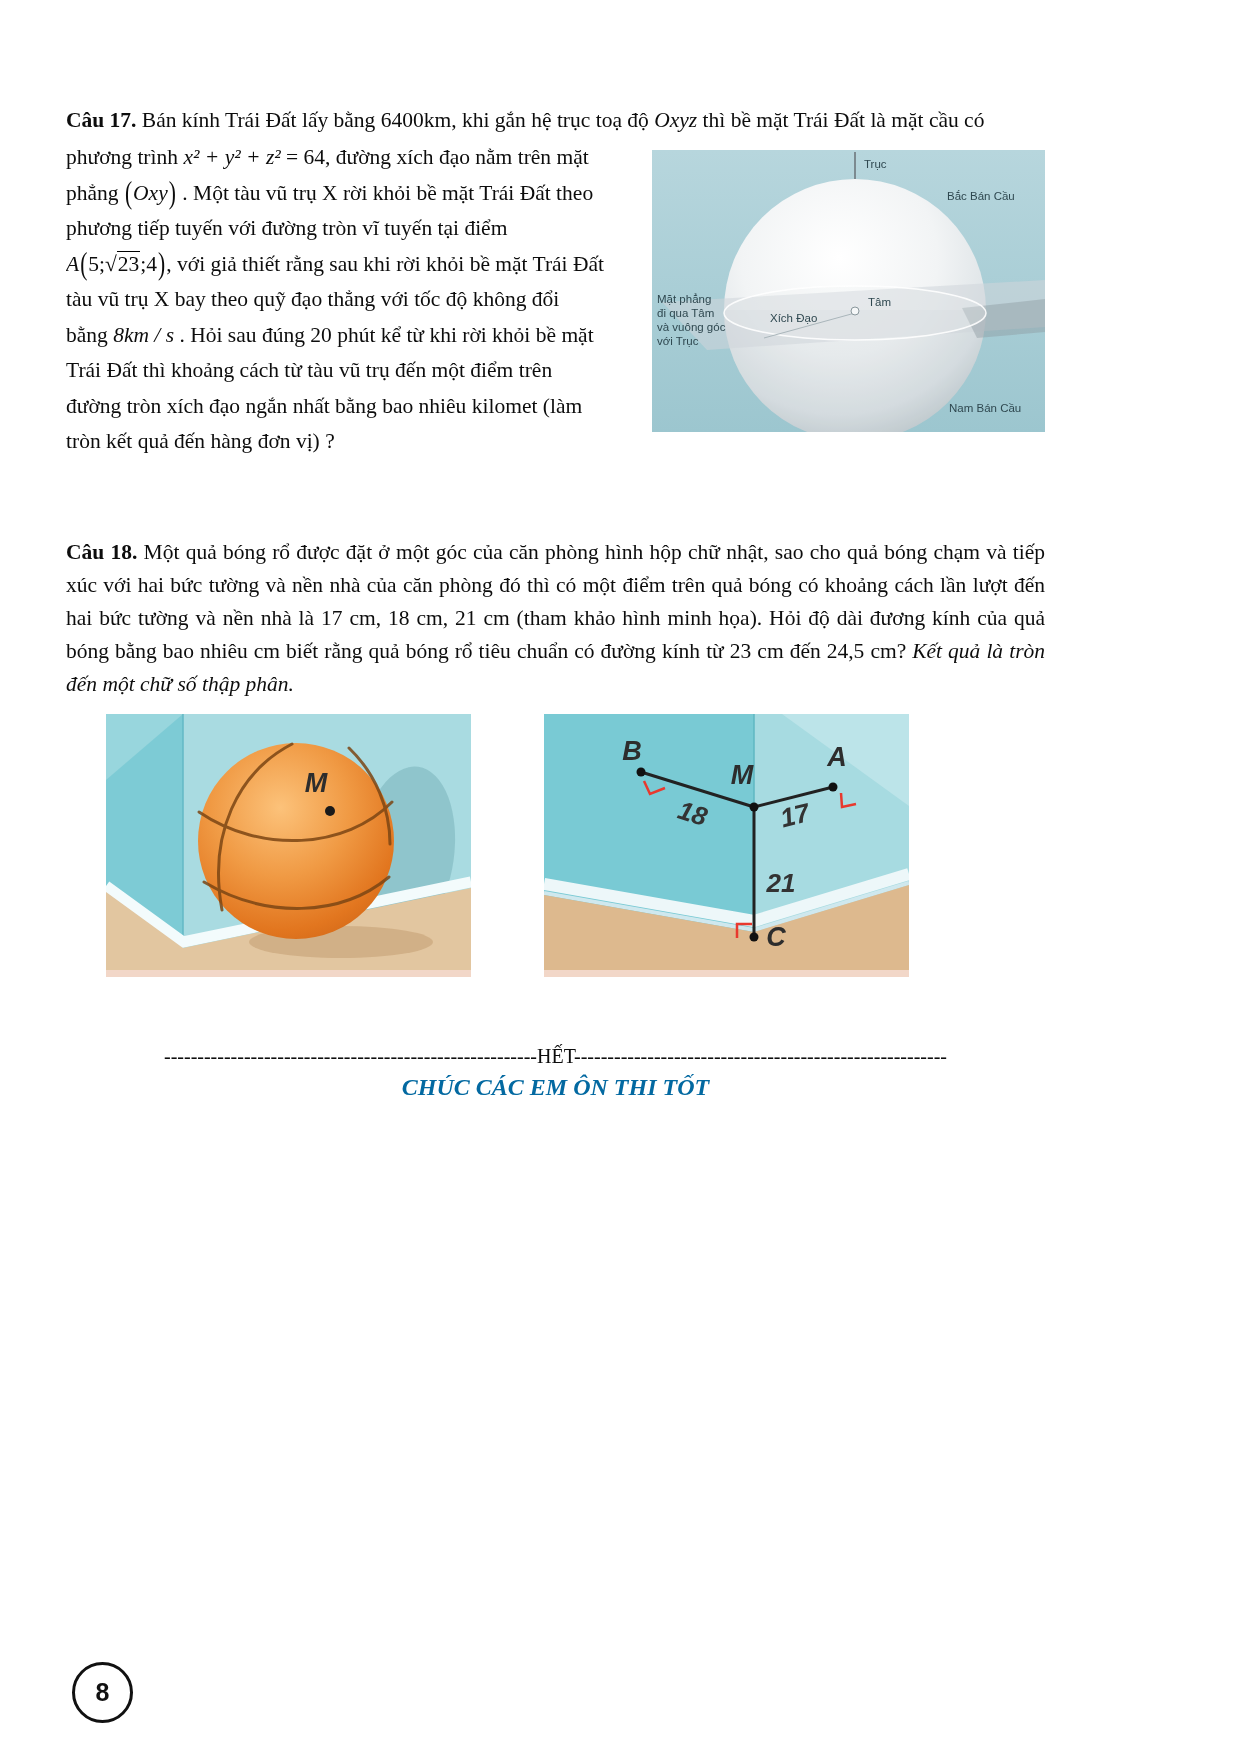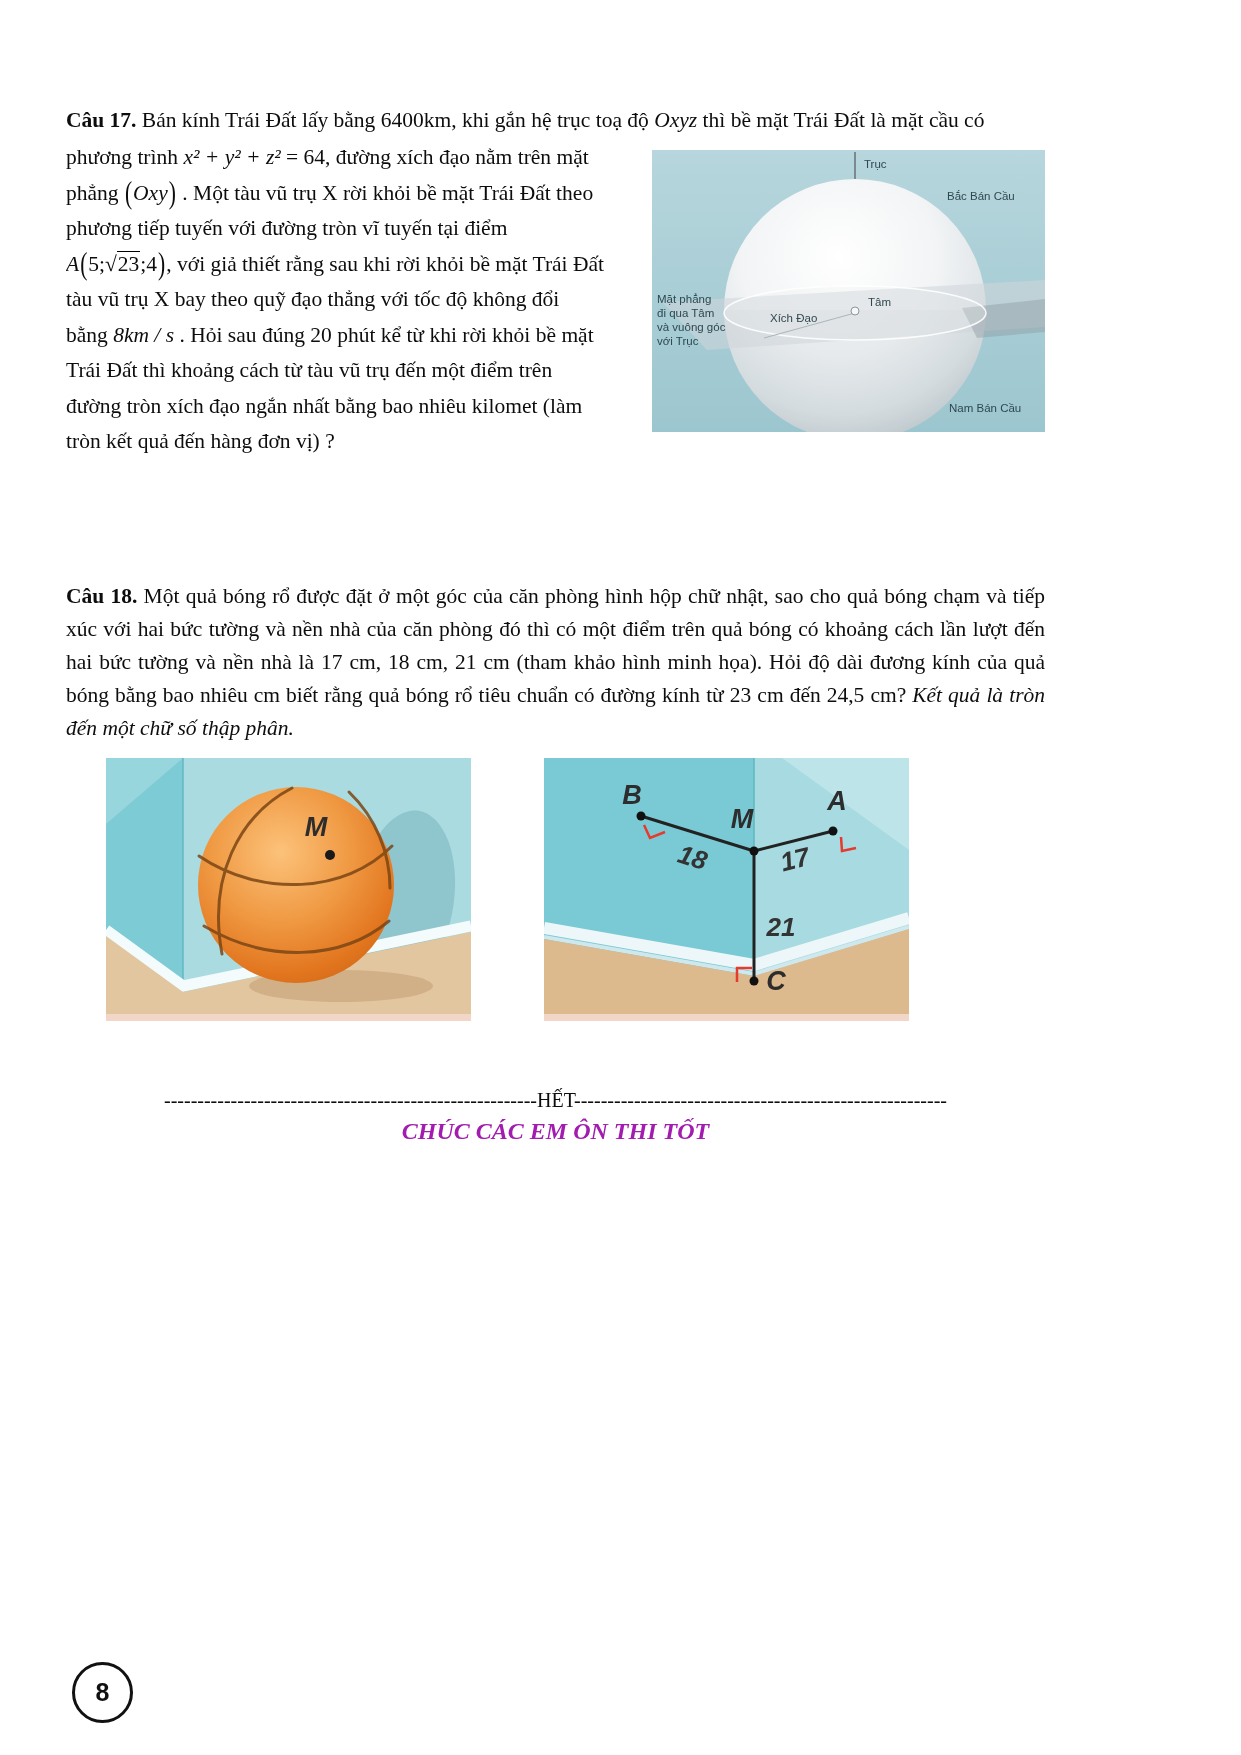--- a/index.html
+++ b/index.html
@@ -12,28 +12,28 @@
   .b{font-weight:bold;}
   .q17-line1{line-height:32px;}
   .q17-flow{overflow:hidden;margin-top:4px;}
   .q17-figure{float:right;width:393px;height:282px;margin:10px 0 12px 18px;}
   .q17-body{line-height:35.5px;padding-right:54px;}
   .math{font-style:italic;white-space:nowrap;}
   .mup{font-style:normal;}
   .bp{display:inline-block;transform:scaleY(1.45);font-style:normal;padding:0 1px;}
   .sqrt-sym{font-style:normal;}
   .sqrt-val{font-style:normal;border-top:1.6px solid #000;padding:0 1px;}
-  .q18{margin-top:120px;}
+  .q18{margin-top:76px;}
   .q18 .para{text-align:justify;}
   .fig-row{display:flex;gap:45px;margin:13px 0 0 12px;}
   .fig{width:365px;height:263px;}
   figure{margin:0;padding-left:28px;}
   .footer{margin-top:64px;text-align:center;}
   .het-row{font-size:20px;white-space:nowrap;letter-spacing:0;color:#0d0d0d;}
-  .wish{font-size:24px;font-weight:bold;font-style:italic;margin-top:6px;color:#a21caf;}
+  .wish{font-size:24px;font-weight:bold;font-style:italic;margin-top:6px;color:#0369a1;}
   .page-num{
     position:absolute;left:72px;top:1662px;width:55px;height:55px;border:3px solid #111;
     border-radius:50%;display:flex;align-items:center;justify-content:center;
     font-family:"Liberation Sans","DejaVu Sans",sans-serif;font-weight:bold;font-size:25px;color:#111;
   }
   svg text{font-family:"Liberation Sans","DejaVu Sans",sans-serif;}
   .earth-label{fill:#2f4850;font-size:11.5px;}
   .diag-letter{font-size:27px;font-weight:bold;font-style:italic;fill:#2d2d2d;}
   .diag-num{font-size:26px;font-weight:bold;font-style:italic;fill:#333;}
 </style>

